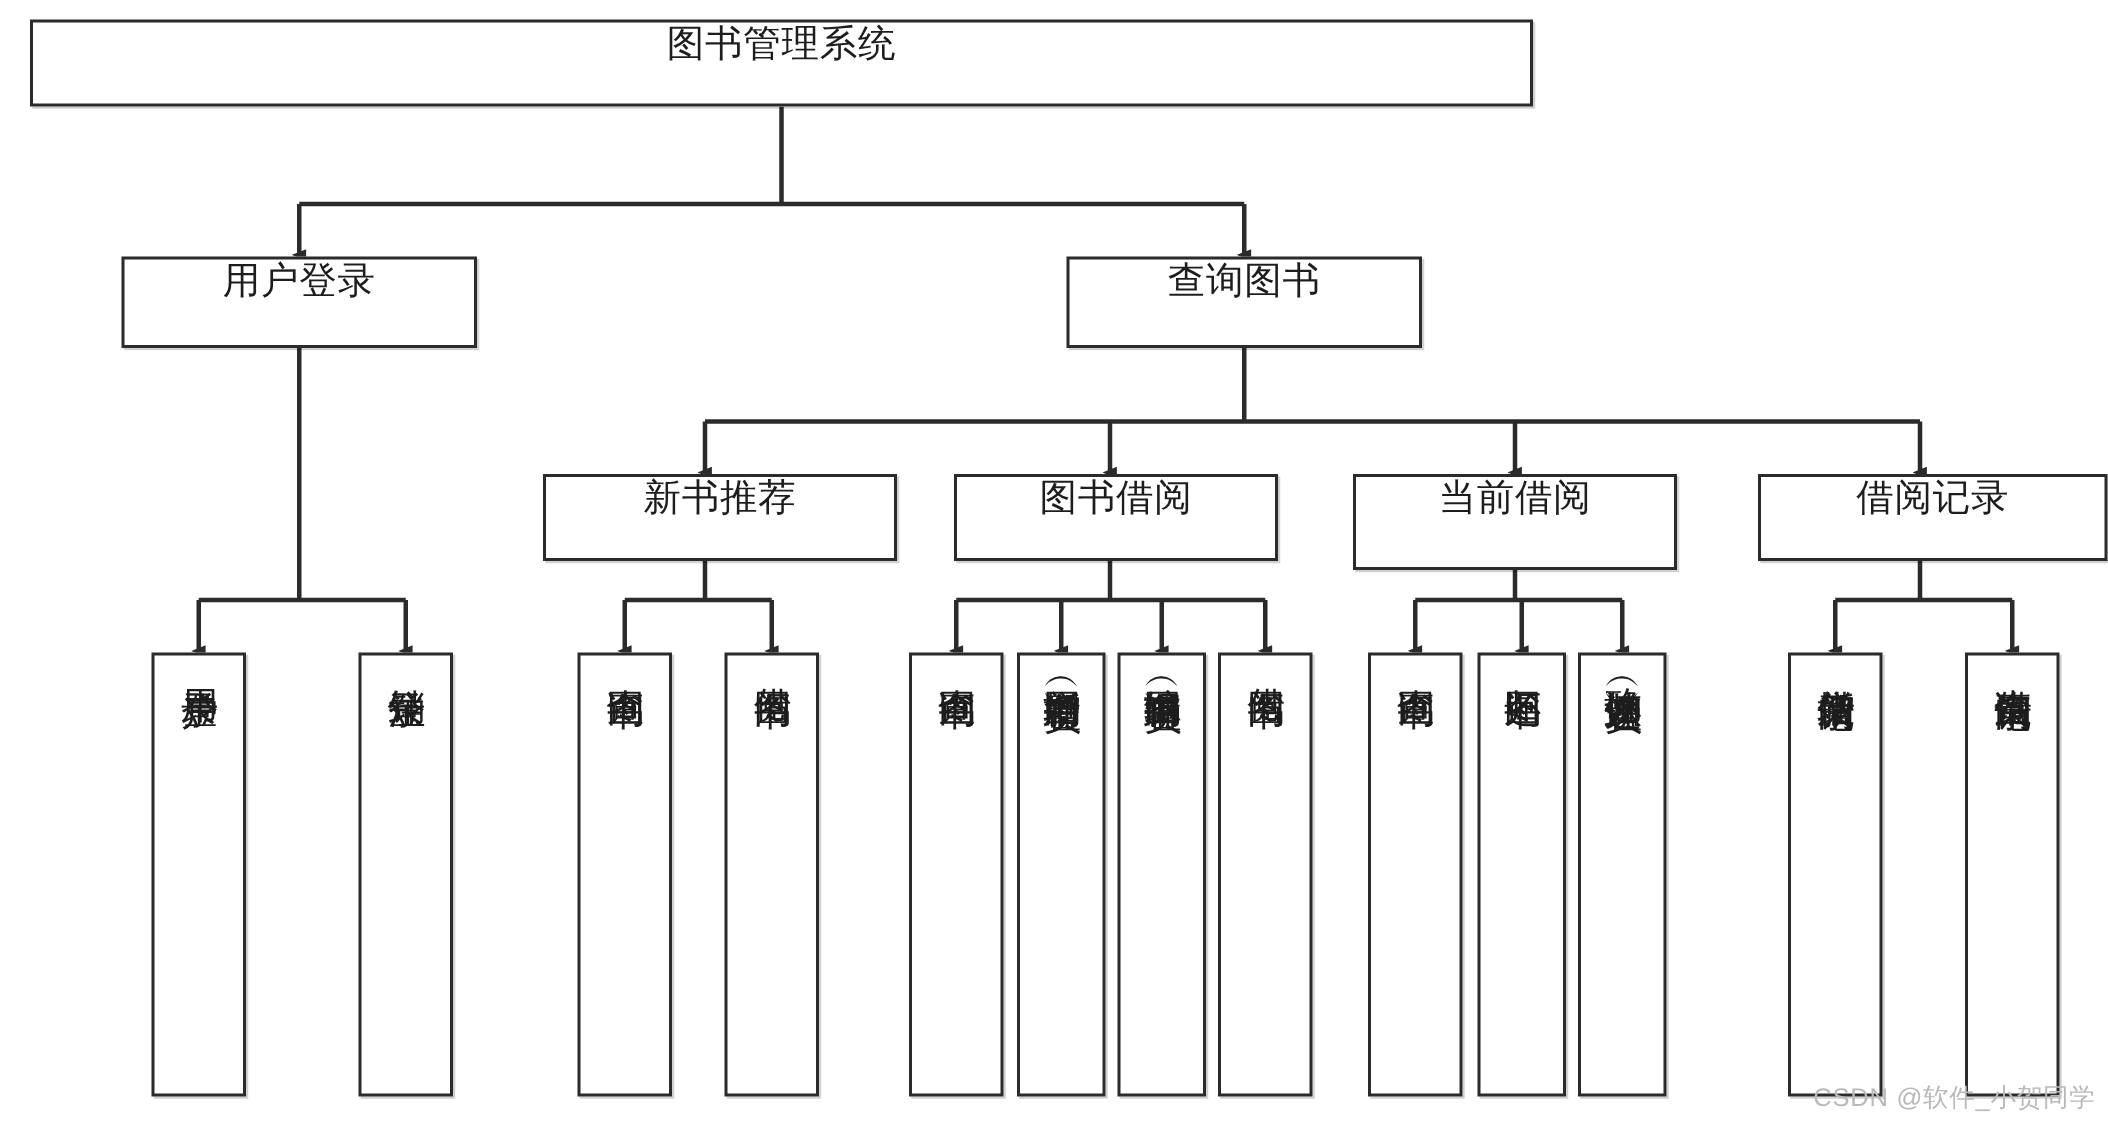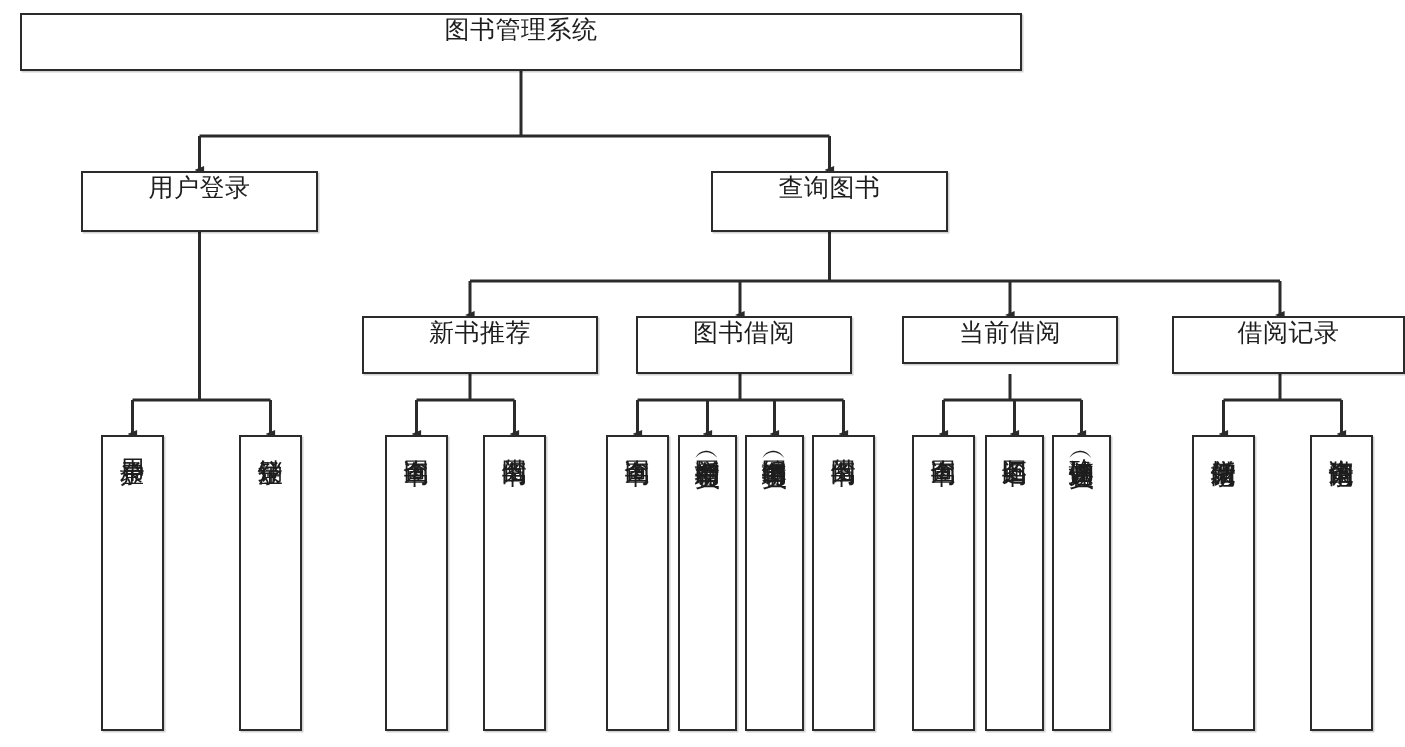--- a/index.html
+++ b/index.html
@@ -129,21 +129,21 @@
       </div>
       <div class="node horiz" style="left: 711px; top: 171px; width: 237px; height: 61px;">
         <span class="label">查询图书</span>
       </div>
       <div class="node horiz" style="left: 362px; top: 316px; width: 236px; height: 58px;">
         <span class="label">新书推荐</span>
       </div>
       <div class="node horiz" style="left: 636px; top: 316px; width: 216px; height: 58px;">
         <span class="label">图书借阅</span>
       </div>
-      <div class="node horiz" style="left: 902px; top: 316px; width: 216px; height: 48px;">
+      <div class="node horiz" style="left: 902px; top: 316px; width: 216px; height: 64px;">
         <span class="label">当前借阅</span>
       </div>
       <div class="node horiz" style="left: 1172px; top: 316px; width: 233px; height: 58px;">
         <span class="label">借阅记录</span>
       </div>
       <div class="node vert" style="left: 101px; top: 435px; width: 63px; height: 296px;">
         <span class="label">用户登录</span>
       </div>
       <div class="node vert" style="left: 239px; top: 435px; width: 63px; height: 296px;">
         <span class="label">注销登录</span>
@@ -176,13 +176,14 @@
         <span class="label">确认归还（管理员）</span>
       </div>
       <div class="node vert tall" style="left: 1192px; top: 435px; width: 63px; height: 296px;">
         <span class="label">新增借阅记录</span>
       </div>
       <div class="node vert tall" style="left: 1310px; top: 435px; width: 63px; height: 296px;">
         <span class="label">查询借阅记录</span>
       </div>
     </div>
 
+  <div id="watermark">CSDN @软件_小贺同学</div>
 </div>
 
 </body></html>

